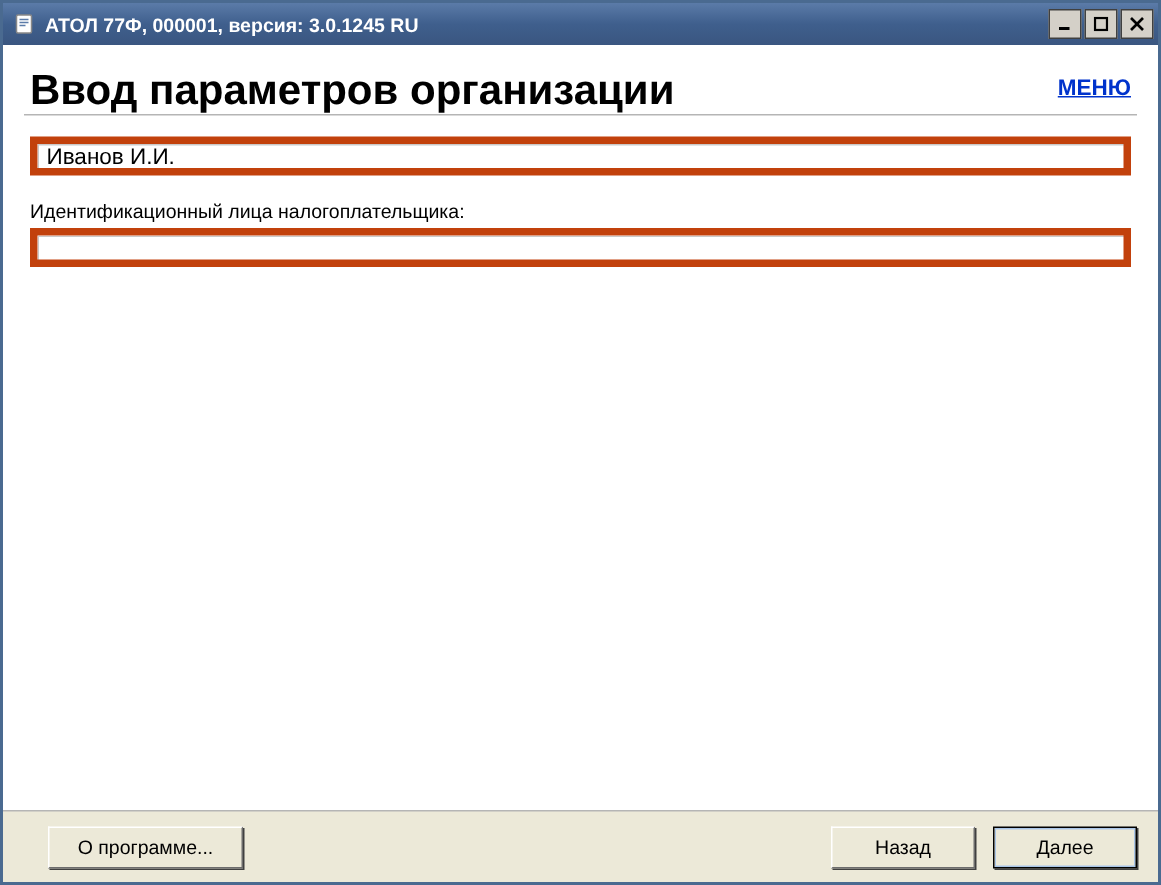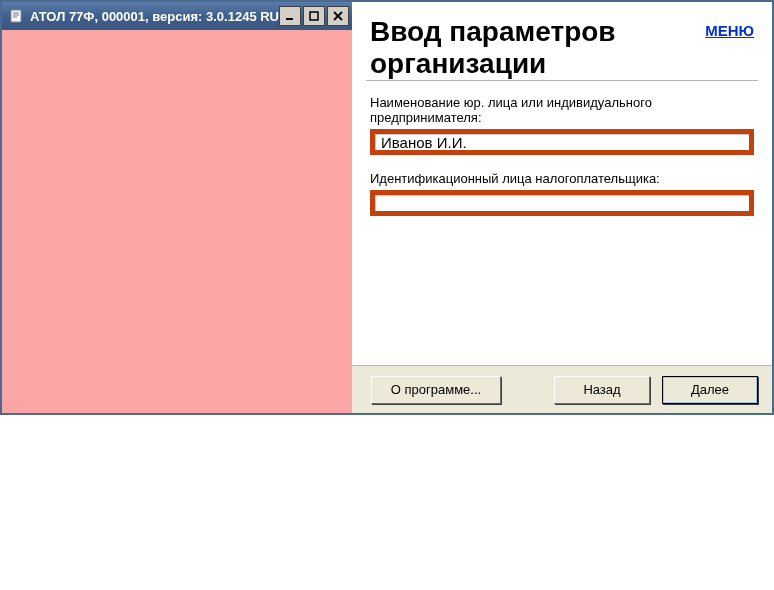--- a/index.html
+++ b/index.html
@@ -5,25 +5,25 @@
   * { box-sizing: border-box; }
   html, body {
     margin: 0; padding: 0;
     width: 774px; height: 590px;
     font-family: Tahoma, Verdana, sans-serif;
     font-size: 13px;
     background: #fff;
     overflow: hidden;
   }
   .window {
-    width: 774px; height: 415px;
+    width: 774px; height: 590px;
     border: 2px solid #4a6a90;
     background: #fca5a5;
     display: flex;
-    flex-direction: row;
+    flex-direction: column;
   }
   .titlebar {
     height: 28px;
     background: linear-gradient(to bottom, #5b7ba8 0%, #3f5f8d 50%, #3a5680 100%);
     display: flex;
     align-items: center;
     color: #fff;
     font-weight: bold;
     padding-left: 6px;
   }
@@ -118,21 +118,21 @@
     border-top-color: #fff;
     border-left-color: #fff;
     border-right-color: #6d6d6d;
     border-bottom-color: #6d6d6d;
     box-shadow: 1px 1px 0 #404040;
     font-family: Tahoma, Verdana, sans-serif;
     font-size: 13px;
     cursor: default;
     margin-left: 12px;
   }
-  .btn:first-child { margin-left: 5px; }
+  .btn:first-child { margin-left: 16px; }
   .btn.default {
     border: 1px solid #000;
     box-shadow: inset 0 0 0 1px #a9c5e7, 1px 1px 0 #404040;
   }
   .btn.about { min-width: 130px; }
 </style>
 </head>
 <body>
 
 <div class="window">
@@ -173,21 +173,20 @@
       <div class="page-title">Ввод параметров организации</div>
       <div class="menu-link">МЕНЮ</div>
     </div>
 
 
     <hr class="hr">
 
     <div class="form-area">
 
       <div class="field-block">
-        <div class="field-label">Наименование юр. лица или индивидуального предпринимателя:</div>
         <input class="text-input" type="text" value="Иванов И.И." style="">
       </div>
 
 
       <div class="field-block">
         <div class="field-label">Идентификационный лица налогоплательщика:</div>
         <input class="text-input" type="text" value="" style="">
       </div>
 
     </div>

